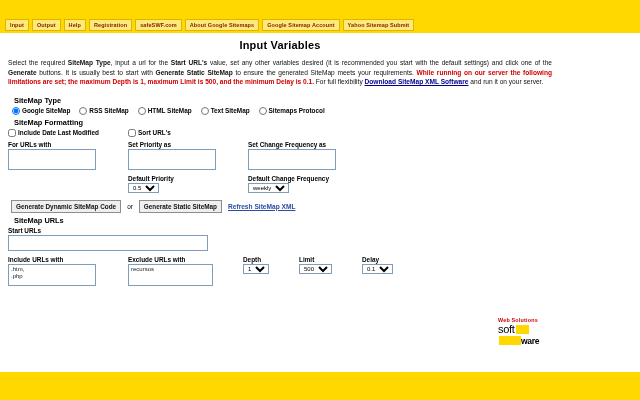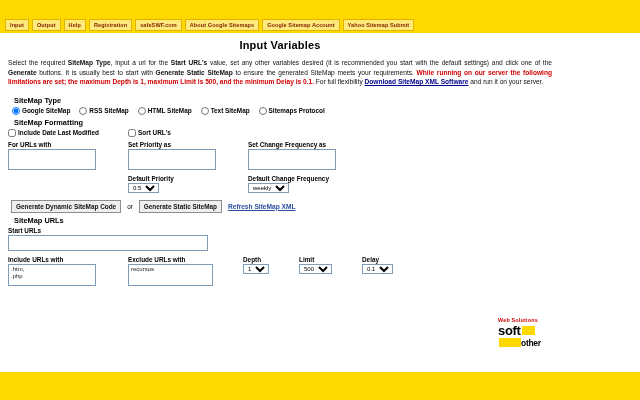--- a/index.html
+++ b/index.html
@@ -81,21 +81,21 @@
     font-size:6.4px;font-weight:bold;color:#111;
     padding:2px 4px;white-space:nowrap;cursor:pointer;
   }
   .or{font-size:6.4px;}
   .reflink{font-size:6.6px;color:#2b4ea2;text-decoration:underline;font-weight:bold;}
 
   
   .logo{position:absolute;left:498px;top:318px;width:62px;line-height:1;}
   .logo .l1{color:#cc0000;font-size:5.4px;font-weight:bold;letter-spacing:.2px;}
   .logo .l2{display:flex;align-items:center;margin-top:1px;}
-  .logo .l2 .k{color:#000;font-size:13px;font-weight:bold;letter-spacing:-.3px;}
+  .logo .l2 .k{color:#000;font-size:11px;font-weight:normal;letter-spacing:-.3px;}
   .logo .l2 .y{background:#ffd800;width:13px;height:9px;display:inline-block;margin-left:1px;}
   .logo .l3{display:flex;align-items:center;margin-top:1px;}
   .logo .l3 .k{color:#000;font-size:8.5px;font-weight:bold;letter-spacing:-.3px;}
   .logo .l3 .y{background:#ffd800;width:22px;height:9px;display:inline-block;margin-left:1px;}
 </style>
 </head>
 <body>
 
 <div class="page">
 
@@ -230,18 +230,18 @@
   </div>
 
   <div class="logo">
     <div class="l1">Web Solutions</div>
     <div class="l2">
       <span class="k">soft</span>
       <span class="y"></span>
     </div>
     <div class="l3">
       <span class="y"></span>
-      <span class="k">other</span>
+      <span class="k">ware</span>
     </div>
   </div>
 
   <div class="bar bar-bottom"></div>
 </div>
 
 </body></html>

